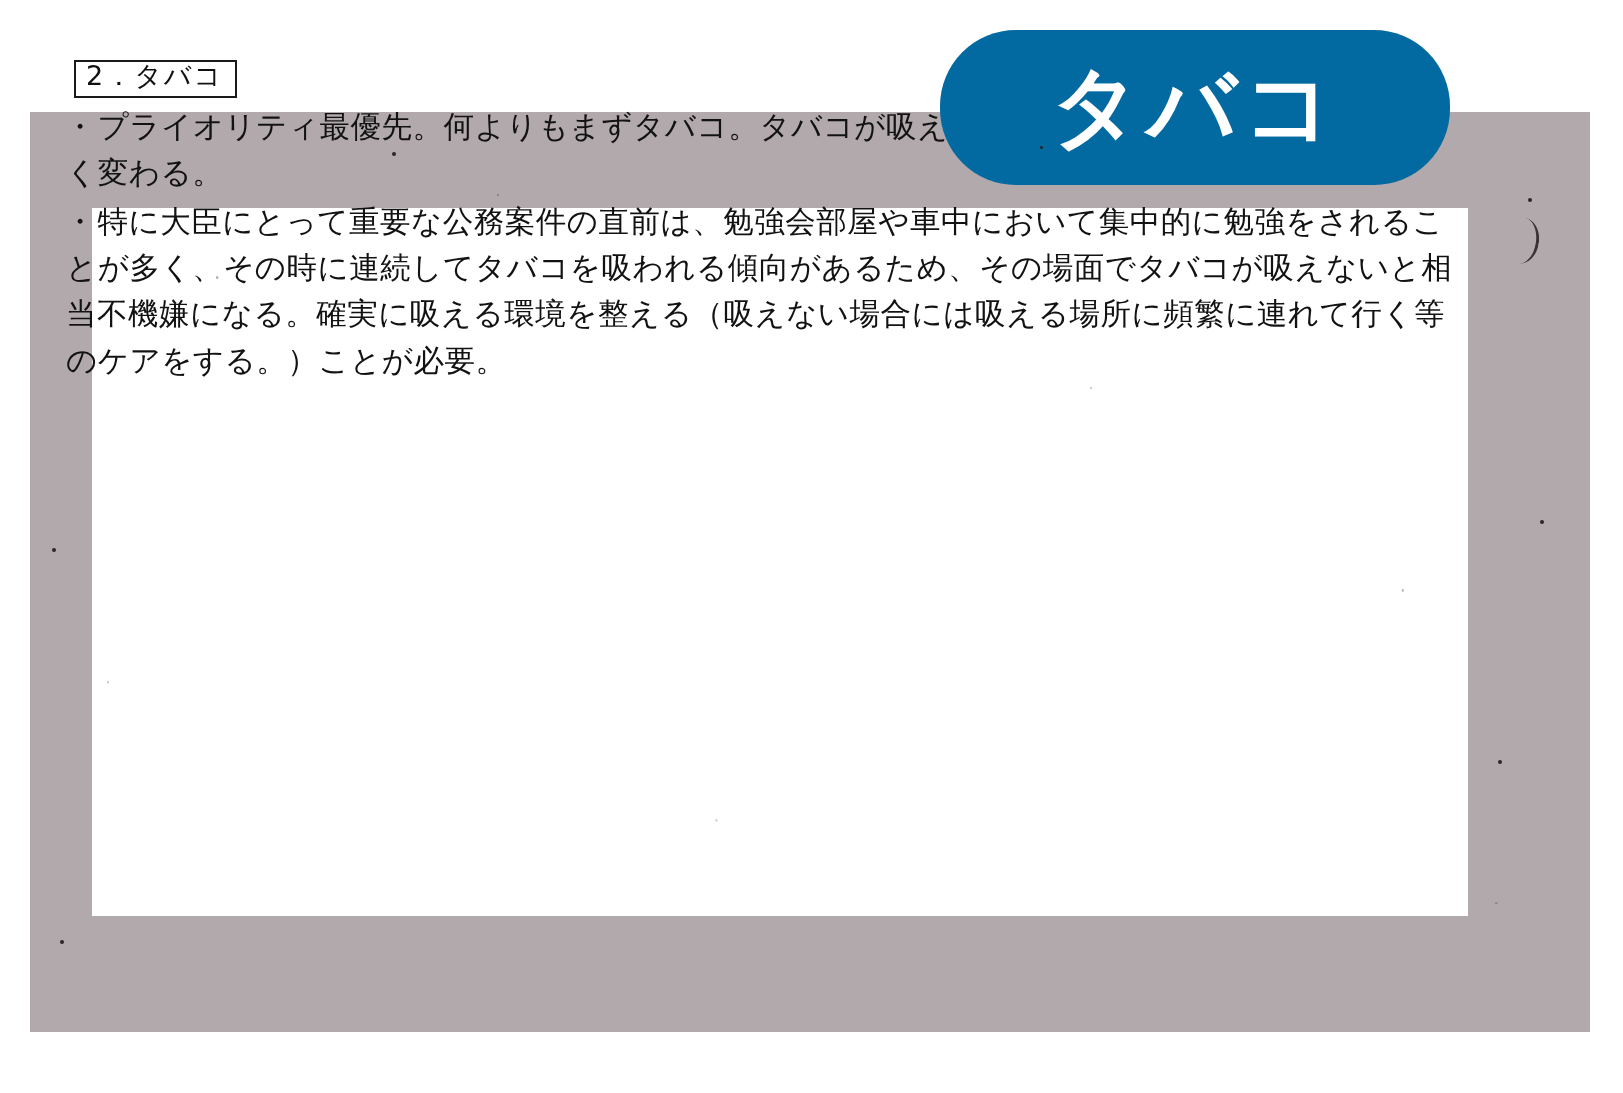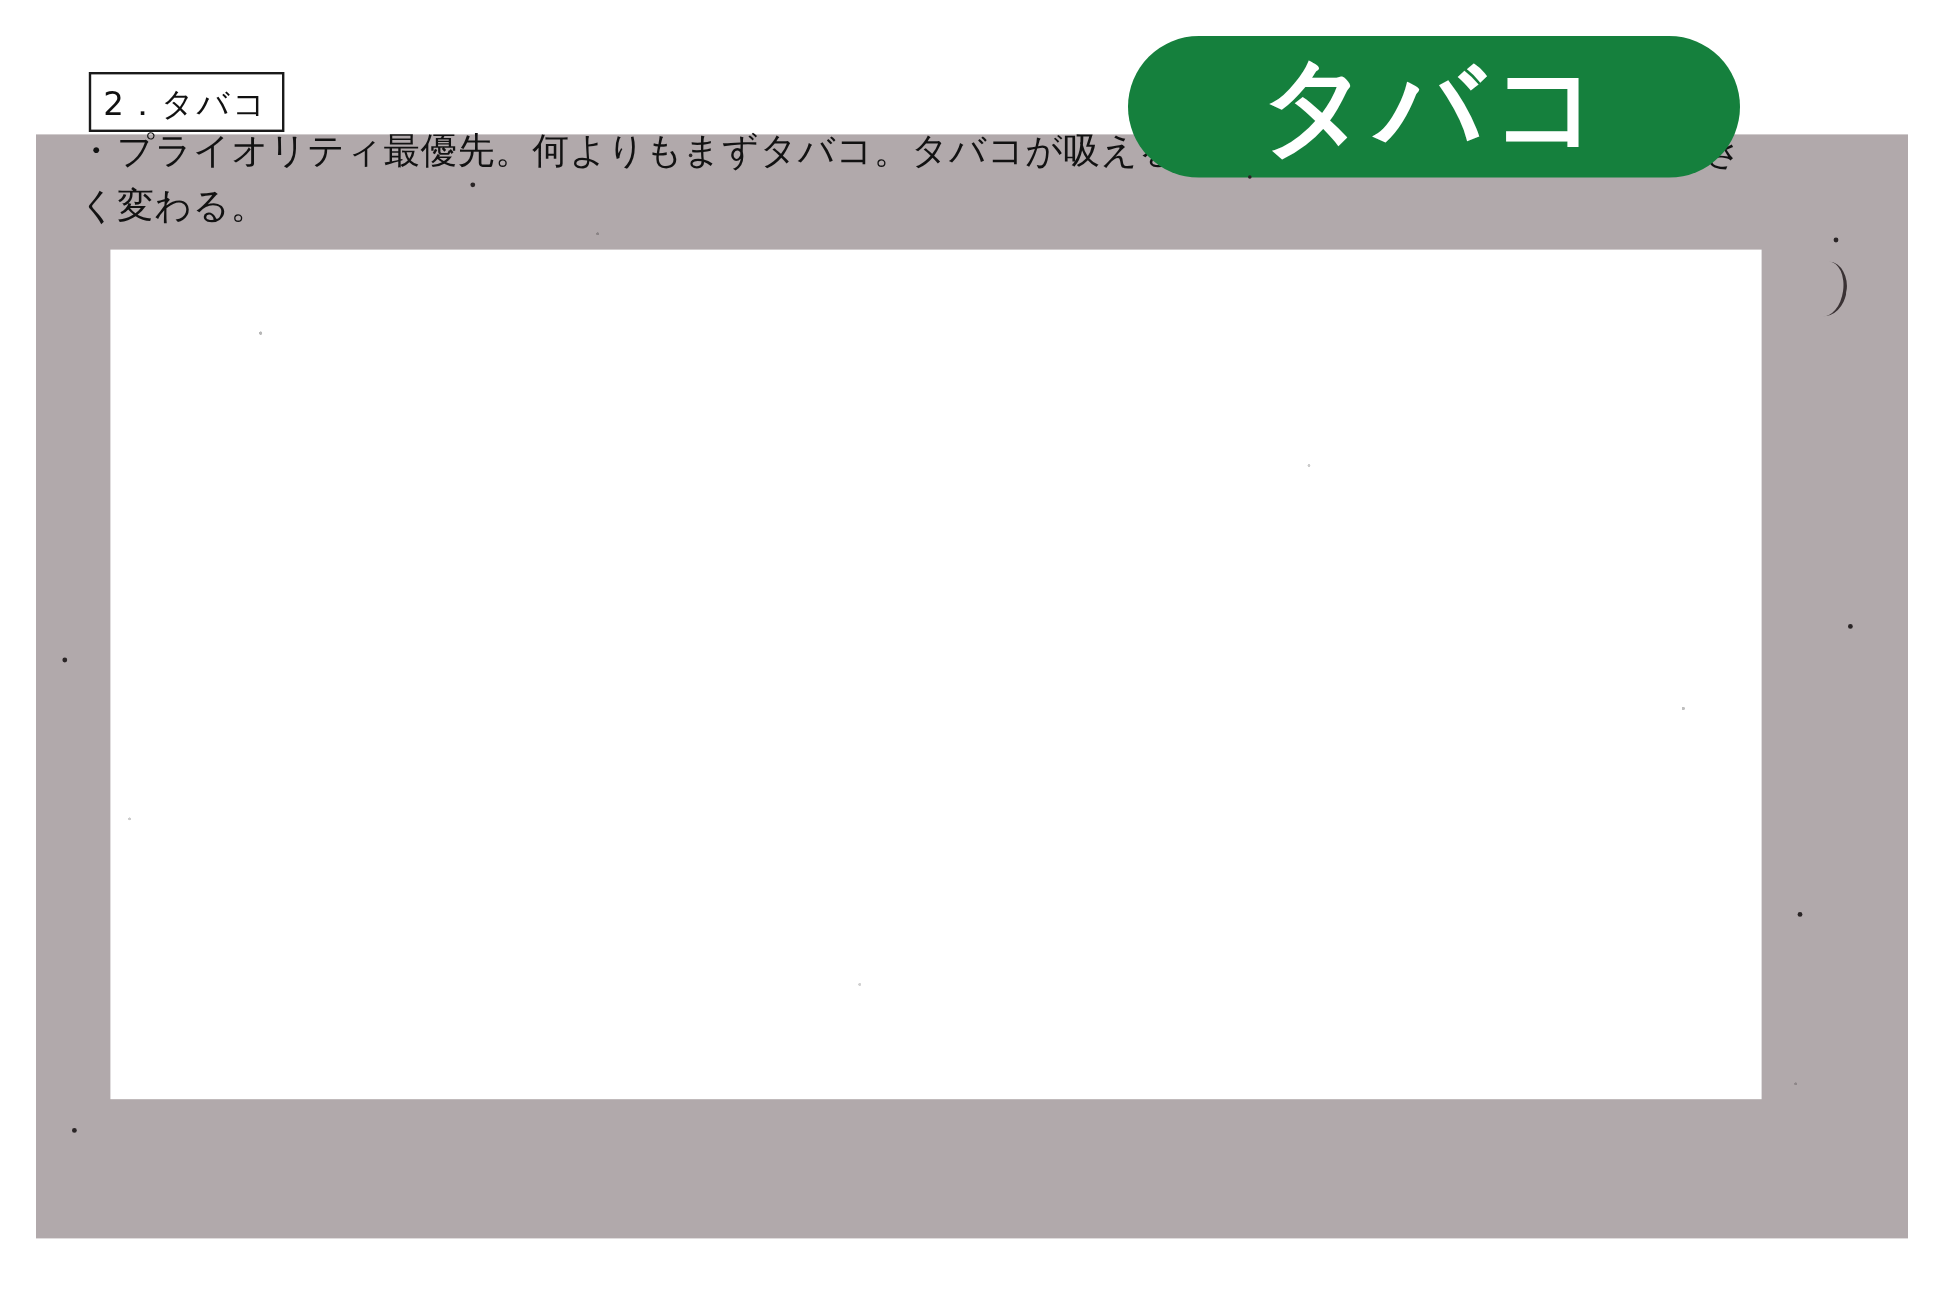--- a/index.html
+++ b/index.html
@@ -48,22 +48,22 @@
     height: 708px;
     background: #ffffff;
   }
 
   
   .title-chip {
     position: absolute;
     right: 173px;
     top: 30px;
     width: 510px;
-    height: 118px;
-    background: #15803d;
+    height: 155px;
+    background: #0369a1;
     border-radius: 76px;
     display: flex;
     align-items: center;
     justify-content: center;
     z-index: 5;
   }
   .title-chip .chip-text {
     color: #ffffff;
     font-size: 88px;
     line-height: 1;
@@ -71,21 +71,21 @@
     font-family: "DejaVu Serif", "Liberation Serif", serif;
     font-weight: 700;
     transform: translateY(-2px);
   }
 
   
   .section-heading {
     position: absolute;
     left: 74px;
     top: 60px;
-    padding: 12px 12px 6px 10px;
+    padding: 0 12px 6px 10px;
     border: 2px solid #1a1a1a;
     background: #ffffff;
     font-size: 27px;
     line-height: 1.05;
     color: #111;
     letter-spacing: 2px;
     z-index: 4;
     font-family: "DejaVu Sans", "Liberation Sans", sans-serif;
   }
 
@@ -167,15 +167,18 @@
 <div class="section-heading">2．タバコ</div>
 
 <div class="body-text">
 
   <div class="bullet">
     <span class="dot">・</span><span class="txt">プライオリティ最優先。何よりもまずタバコ。タバコが吸えるか吸えないかで大臣の機嫌が大きく変わる。</span>
   </div>
 
 
 
+  <div class="bullet">
+    <span class="dot">・</span><span class="txt">特に大臣にとって重要な公務案件の直前は、勉強会部屋や車中において集中的に勉強をされることが多く、その時に連続してタバコを吸われる傾向があるため、その場面でタバコが吸えないと相当不機嫌になる。確実に吸える環境を整える（吸えない場合には吸える場所に頻繁に連れて行く等のケアをする。）ことが必要。</span>
+  </div>
 
 
 </div>
 
 </body></html>

